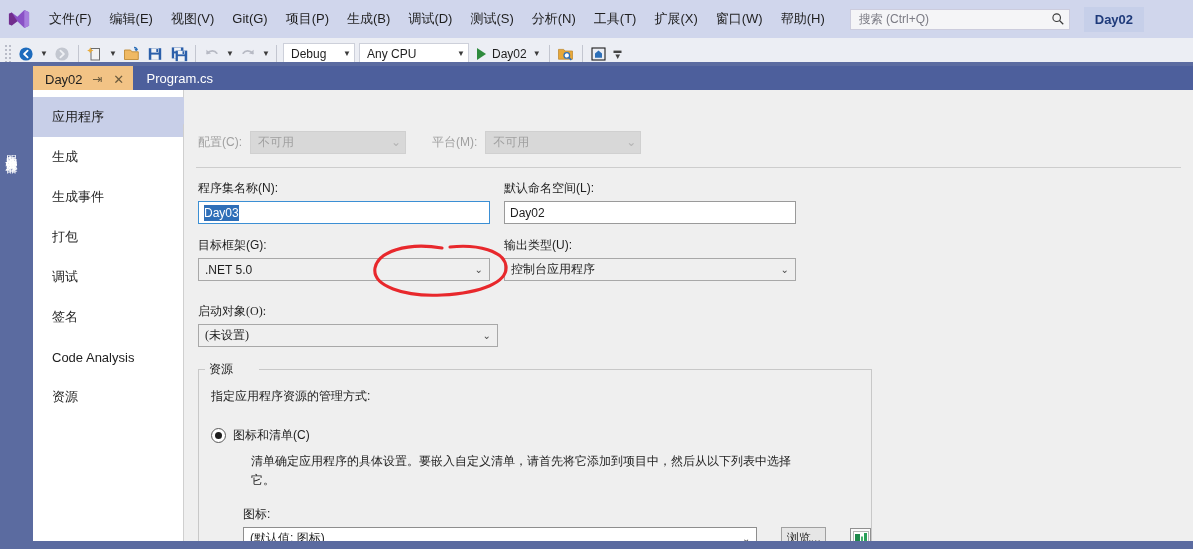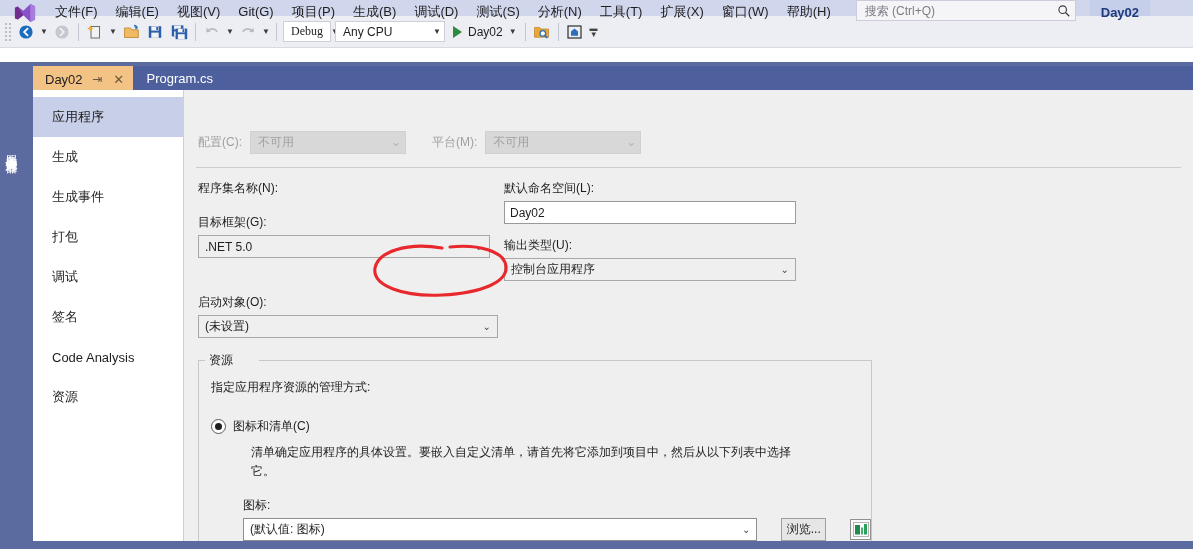--- a/index.html
+++ b/index.html
@@ -13,24 +13,25 @@
     overflow: hidden;
     font-family: "Liberation Sans", "DejaVu Sans", sans-serif;
     font-size: 12px;
     color: #1e1e1e;
     position: relative;
     -webkit-font-smoothing: antialiased;
   }
 
   
   .menubar {
-    height: 16px;
+    height: 38px;
     background: #d0d6ec;
     display: flex;
-    padding-left: 12px;
+    align-items: center;
+    padding-left: 6px;
     box-sizing: border-box;
   }
   .vs-logo {
     width: 26px;
     height: 26px;
     display: flex;
     align-items: center;
     justify-content: center;
     margin-right: 8px;
   }
@@ -113,21 +114,21 @@
     display: flex; align-items: center;
     padding: 0 3px 0 7px;
     font-size: 12px;
     color: #1e1e1e;
     box-sizing: border-box;
     cursor: default;
     margin: 0 2px;
   }
   .tb-combo .lbl { flex: 1; white-space: nowrap; }
   .tb-combo .arr { font-size: 8px; color: #3a3a3a; margin-left: 8px; }
-  .tb-combo.w1 { width: 48px; font-family: Liberation Serif, serif; }
+  .tb-combo.w1 { width: 72px; }
   .tb-combo.w2 { width: 110px; }
   .run-btn {
     display: flex; align-items: center;
     height: 24px; padding: 0 4px 0 6px; cursor: default;
     font-size: 12px; color: #1e1e1e;
   }
   .run-tri {
     width: 0; height: 0;
     border-left: 9px solid #2e8b3d;
     border-top: 6px solid transparent;
@@ -632,20 +633,23 @@
               <span class="chev">⌄</span>
             </div>
           </div>
 
           <div class="hr"></div>
 
           <div class="fields">
             <div class="fieldgrid">
               <div class="col">
                 <span class="flabel">程序集名称(N):</span>
+                <div class="ftextbox focused">
+                  <span class="sel-text">Day03</span>
+                </div>
                 <div class="fspacer"></div>
                 <span class="flabel">目标框架(G):</span>
                 <div class="fcombo">
                   <span class="lbl">.NET 5.0</span>
                   <span class="chev">⌄</span>
                 </div>
               </div>
 
               <div class="col">
                 <span class="flabel">默认命名空间(L):</span>
@@ -654,21 +658,21 @@
                 </div>
                 <div class="fspacer"></div>
                 <span class="flabel">输出类型(U):</span>
                 <div class="fcombo">
                   <span class="lbl">控制台应用程序</span>
                   <span class="chev">⌄</span>
                 </div>
               </div>
             </div>
 
-            <div style="margin-top:13px;">
+            <div style="margin-top:22px;font-family:Liberation Serif, serif;">
               <span class="flabel">启动对象(O):</span>
               <div class="fcombo w-start">
                 <span class="lbl">(未设置)</span>
                 <span class="chev">⌄</span>
               </div>
             </div>
           </div>
 
           <div class="groupbox">
             <div class="gb-top">

